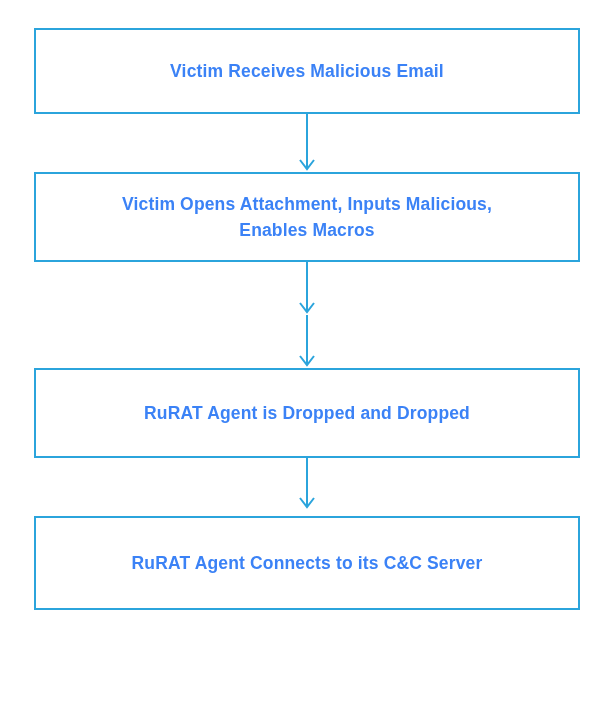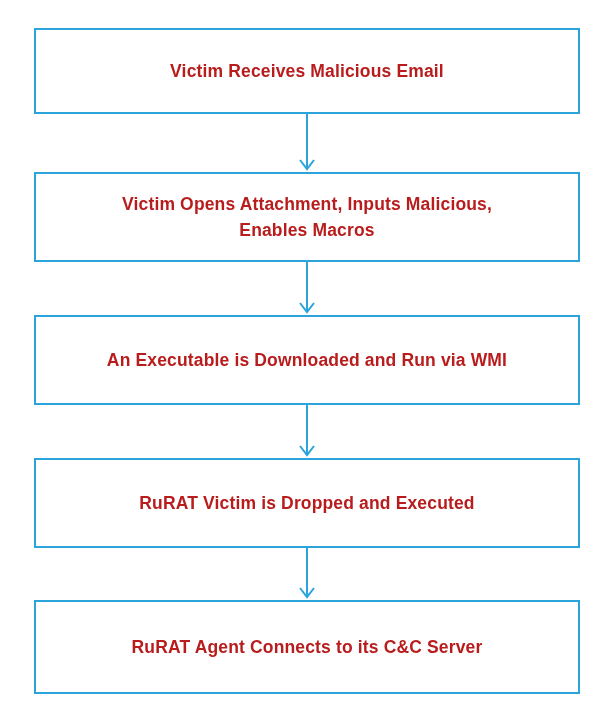--- a/index.html
+++ b/index.html
@@ -31,21 +31,21 @@
     width: 546px;
     border: 2px solid #2BA4DC;
     background: #ffffff;
     display: flex;
     align-items: center;
     justify-content: center;
     text-align: center;
   }
   .step-label {
     display: block;
-    color: #b91c1c;
+    color: #3b82f6;
     font-family: "Liberation Sans", sans-serif;
     font-weight: bold;
     font-size: 17.5px;
     line-height: 26px;
     letter-spacing: 0.15px;
     padding: 0 26px;
     white-space: pre-line;
   }
   .connector {
     position: relative;
@@ -55,21 +55,21 @@
   .connector svg {
     display: block;
     position: absolute;
     left: 50%;
     top: 0;
     transform: translateX(-50%);
   }
   
   .h-86  { height: 86px; }
   .h-90  { height: 90px; }
-  .h-94  { height: 94px; }
+  .h-94  { height: 94px; margin-top: 6px; }
   .c-58  { height: 58px; }
   .c-53  { height: 53px; }
   .c-52  { height: 52px; }
 </style>
 </head>
 <body>
 
 <div id="flow-canvas">
   <div class="flow-stack">
 
@@ -89,33 +89,30 @@
 Enables Macros</span>
     </div>
 
     <div class="connector c-53">
       <svg width="20" height="53" viewBox="0 0 20 53" aria-hidden="true">
         <line x1="10" y1="0" x2="10" y2="49" stroke="#2BA4DC" stroke-width="2"></line>
         <polyline points="3,41 10,50 17,41" fill="none" stroke="#2BA4DC" stroke-width="2" stroke-linecap="butt" stroke-linejoin="miter"></polyline>
       </svg>
     </div>
 
-    <div class="flow-step h-90">
-      <span class="step-label">An Executable is Downloaded and Run via WMI</span>
-    </div>
 
     <div class="connector c-53">
       <svg width="20" height="53" viewBox="0 0 20 53" aria-hidden="true">
         <line x1="10" y1="0" x2="10" y2="49" stroke="#2BA4DC" stroke-width="2"></line>
         <polyline points="3,41 10,50 17,41" fill="none" stroke="#2BA4DC" stroke-width="2" stroke-linecap="butt" stroke-linejoin="miter"></polyline>
       </svg>
     </div>
 
     <div class="flow-step h-90">
-      <span class="step-label">RuRAT Victim is Dropped and Executed</span>
+      <span class="step-label">RuRAT Agent is Dropped and Dropped</span>
     </div>
 
     <div class="connector c-52">
       <svg width="20" height="52" viewBox="0 0 20 52" aria-hidden="true">
         <line x1="10" y1="0" x2="10" y2="48" stroke="#2BA4DC" stroke-width="2"></line>
         <polyline points="3,40 10,49 17,40" fill="none" stroke="#2BA4DC" stroke-width="2" stroke-linecap="butt" stroke-linejoin="miter"></polyline>
       </svg>
     </div>
 
     <div class="flow-step h-94">

